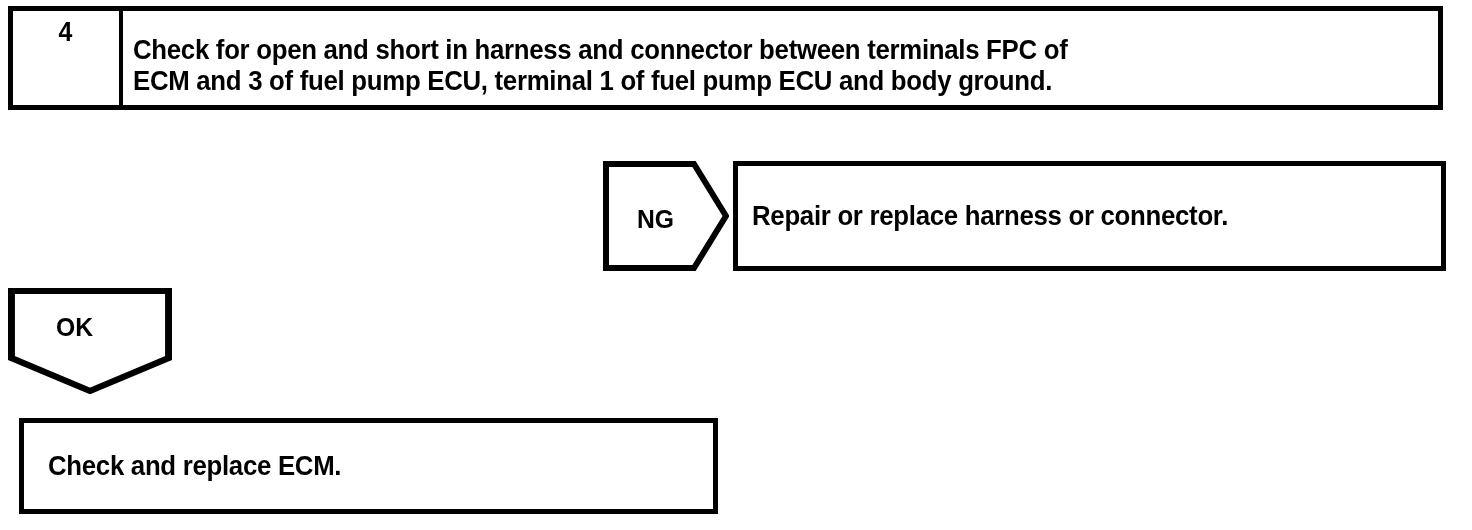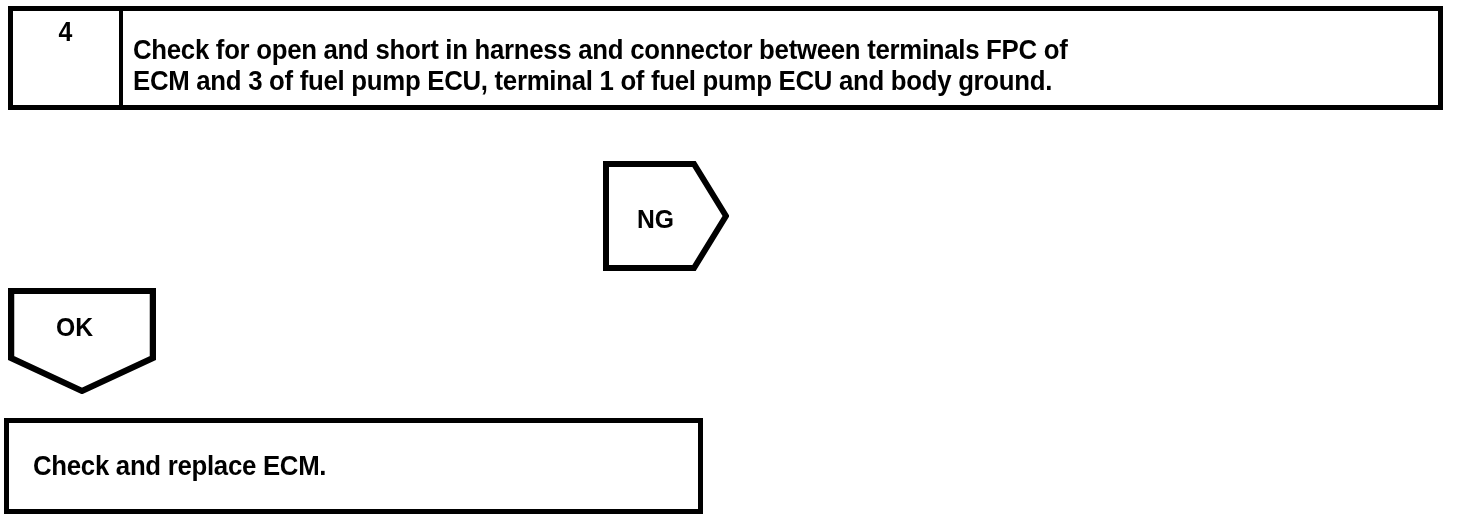--- a/index.html
+++ b/index.html
@@ -97,21 +97,21 @@
     height: 110px;
   }
   .ng-arrow .tag {
     left: 33px;
     top: 45px;
   }
 
   .ok-arrow {
     left: 8px;
     top: 288px;
-    width: 148px;
+    width: 164px;
     height: 106px;
   }
   .ok-arrow .tag {
     left: 47px;
     top: 26px;
   }
 
   
   .result-box {
     position: absolute;
@@ -133,21 +133,21 @@
 
   .repair-box {
     left: 733px;
     top: 161px;
     width: 713px;
     height: 110px;
     padding-left: 14px;
   }
 
   .ecm-box {
-    left: 4px;
+    left: 19px;
     top: 418px;
     width: 699px;
     height: 96px;
     padding-left: 24px;
     text-align: right;
   }
 </style>
 </head>
 <body>
 
@@ -163,20 +163,23 @@
     </div>
   </div>
 
   <div class="branch-arrow ng-arrow">
     <svg class="shape" viewBox="0 0 126 110" preserveAspectRatio="none">
       <polygon points="3,3 91,3 123,55 91,107 3,107" fill="#ffffff" stroke="#000000" stroke-width="6" stroke-linejoin="miter"></polygon>
     </svg>
     <span class="tag">NG</span>
   </div>
 
+  <div class="result-box repair-box">
+    <span class="label">Repair or replace harness or connector.</span>
+  </div>
 
   <div class="branch-arrow ok-arrow">
     <svg class="shape" viewBox="0 0 142 106" preserveAspectRatio="none">
       <polygon points="3,3 139,3 139,70 71,103 3,70" fill="#ffffff" stroke="#000000" stroke-width="6" stroke-linejoin="miter"></polygon>
     </svg>
     <span class="tag">OK</span>
   </div>
 
   <div class="result-box ecm-box">
     <span class="label">Check and replace ECM.</span>

